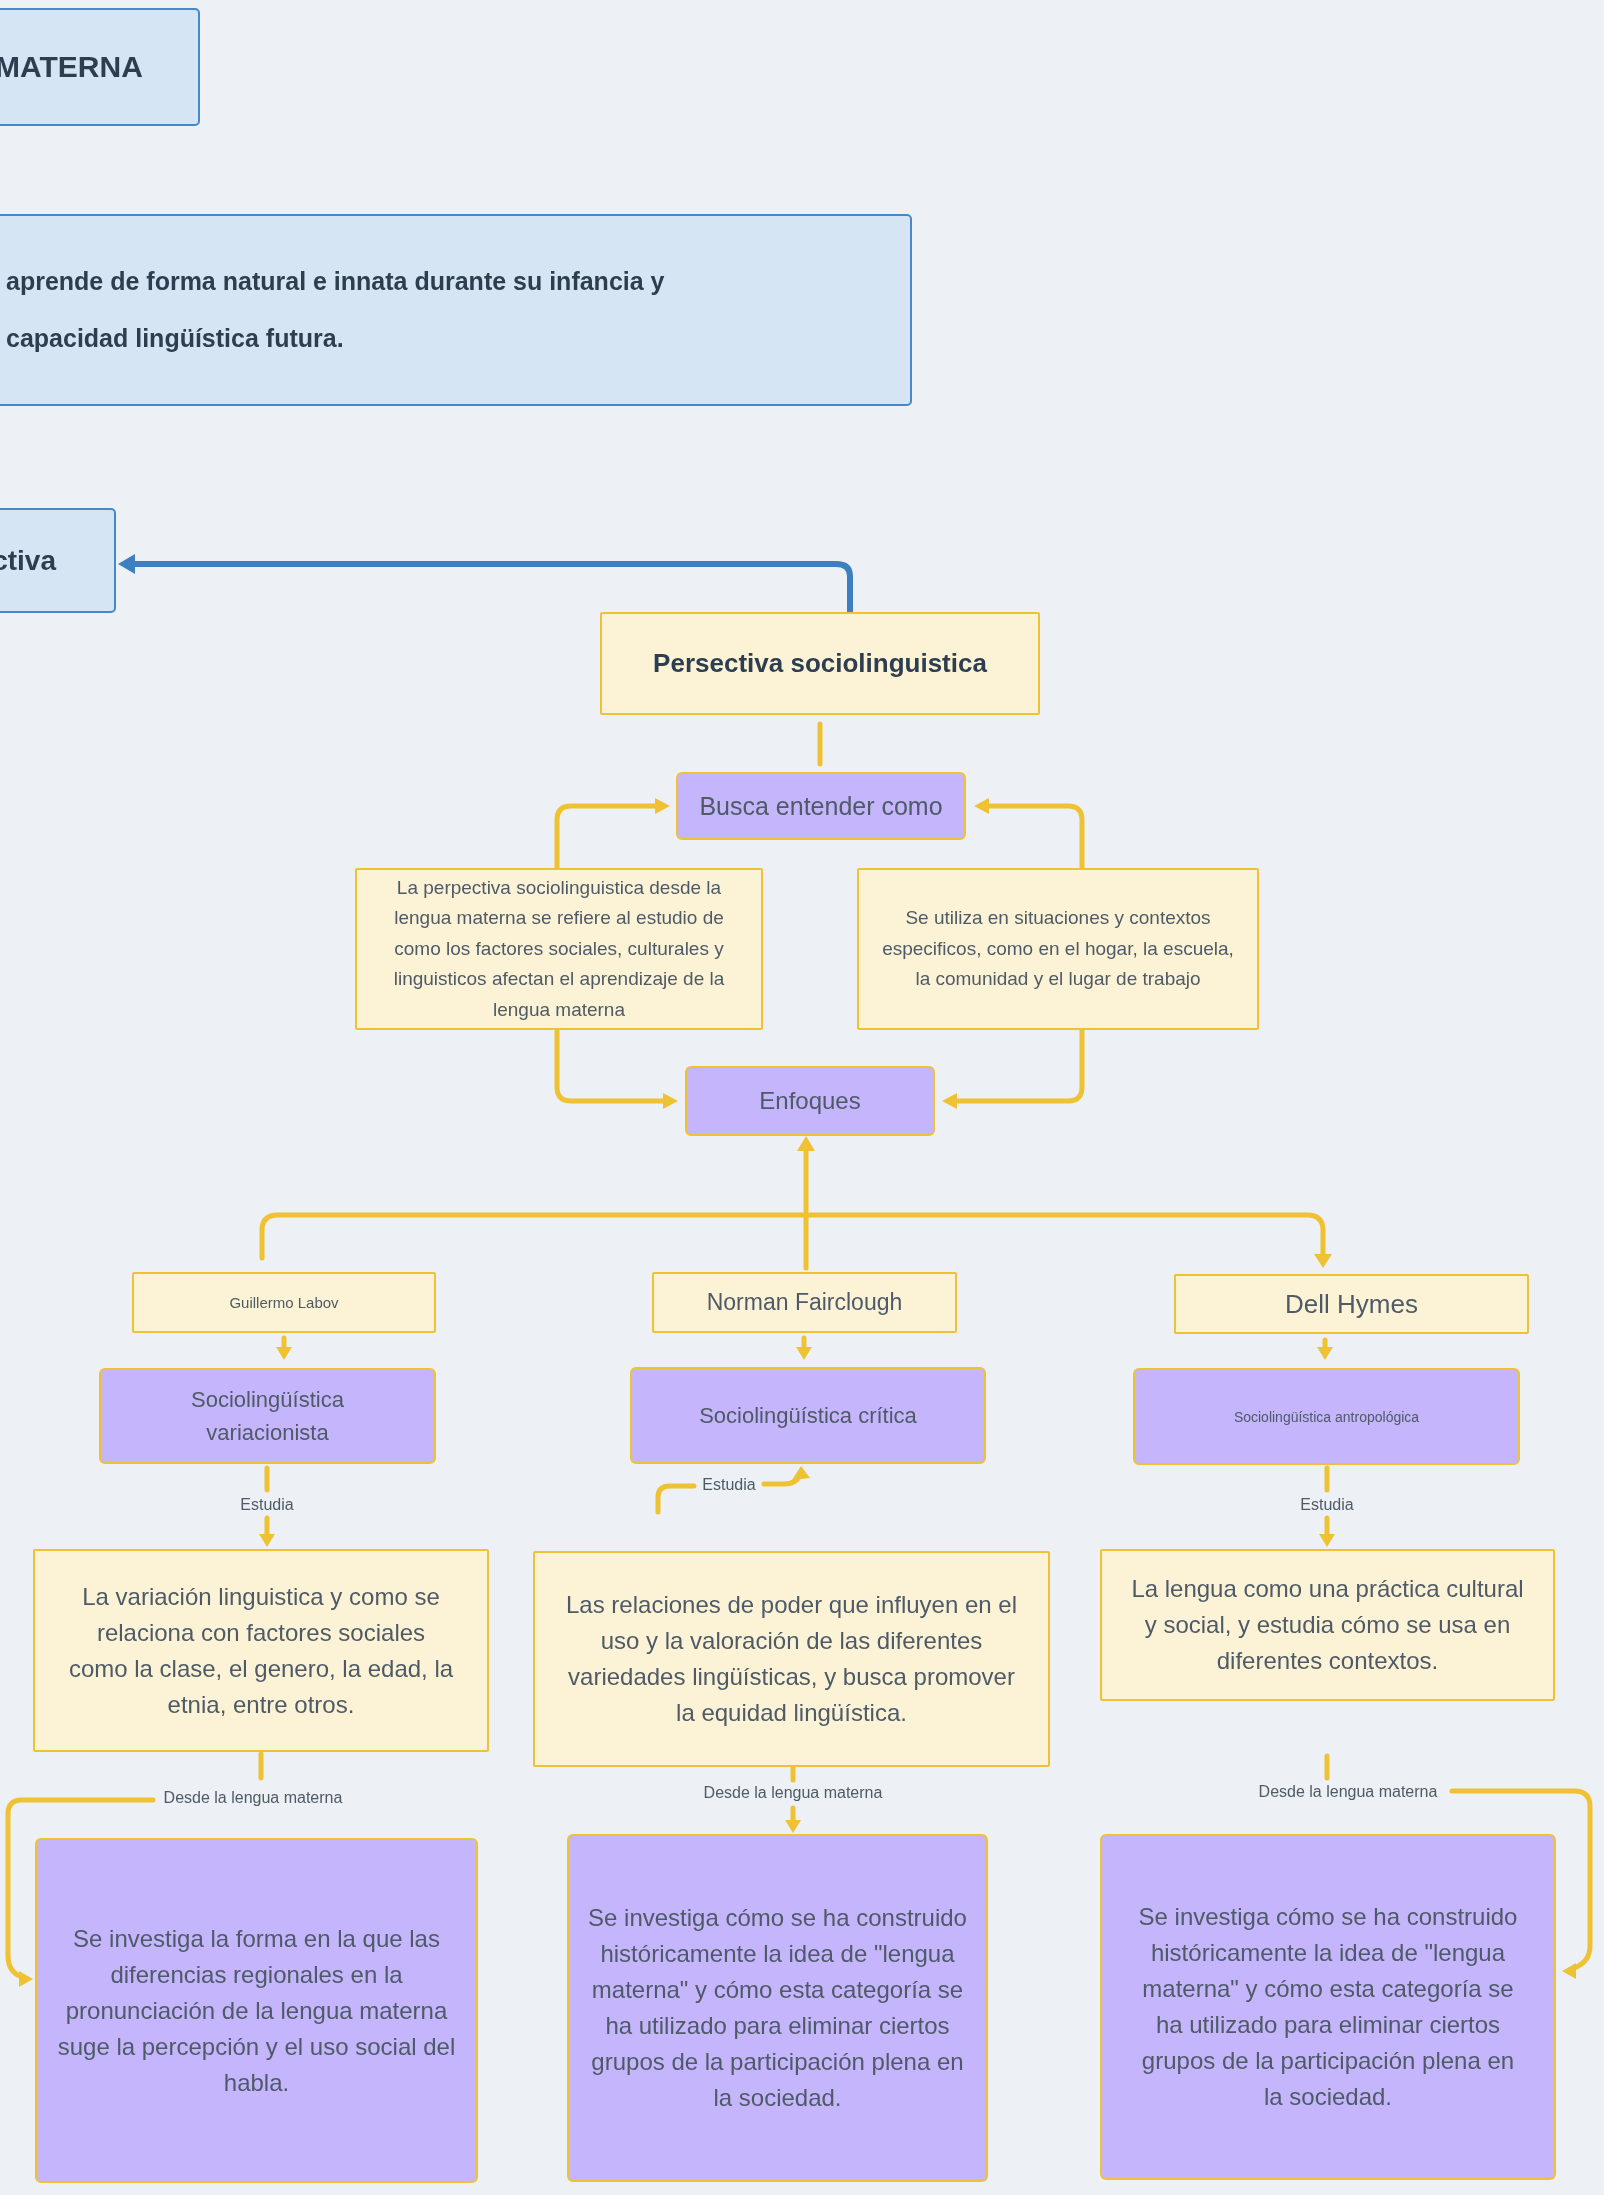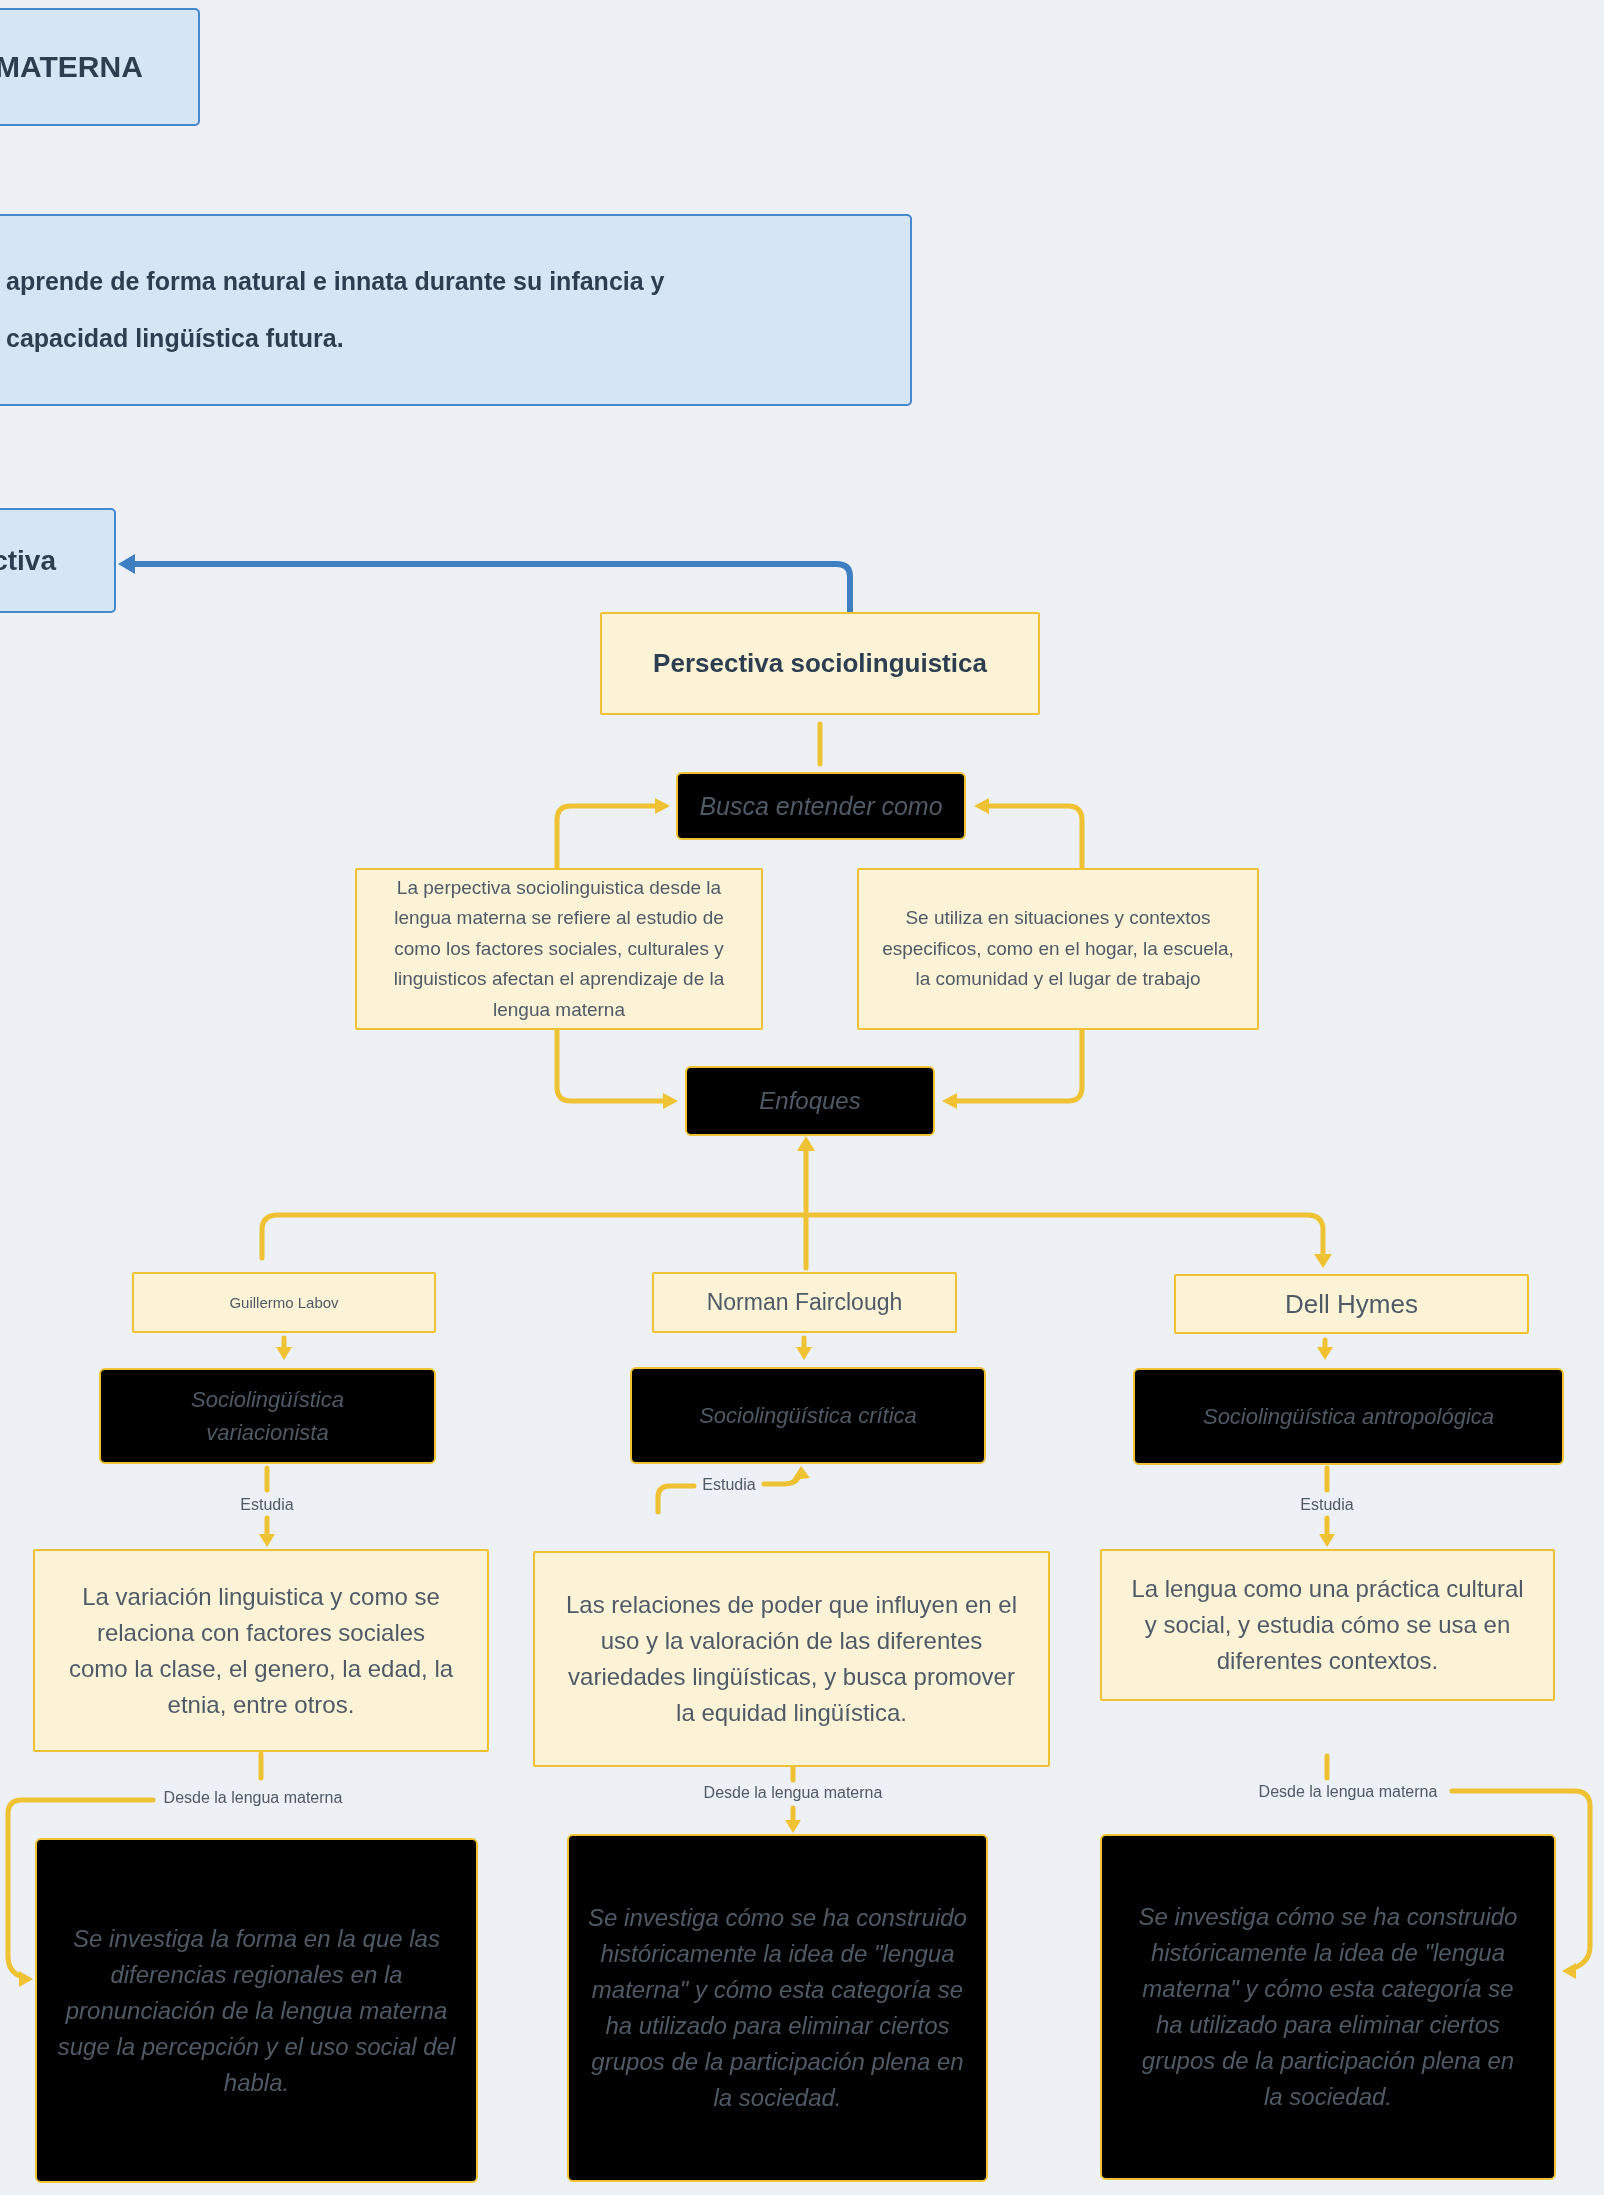--- a/index.html
+++ b/index.html
@@ -9,21 +9,21 @@
     font-family:"Liberation Sans","DejaVu Sans",sans-serif;
   }
   svg.connectors{position:absolute;left:0;top:0;z-index:1;}
   .box{
     position:absolute;box-sizing:border-box;z-index:2;
     display:flex;align-items:center;justify-content:center;
     text-align:center;white-space:pre-line;
   }
   .blue{background:#d5e5f4;border:2px solid #4489cc;border-radius:5px;}
   .yellowbox{background:#fcf3d7;border:2px solid #efc233;border-radius:2px;}
-  .lightbox{background:#000000;border:2px solid #efc233;border-radius:6px;font-style:italic;}
+  .lightbox{background:#c4b5fd;border:2px solid #efc233;border-radius:6px;}
   .heading{color:#2d3e50;font-weight:700;}
   .body{color:#4e5b67;font-weight:400;}
   .small-label{
     position:absolute;z-index:2;font-size:16px;color:#4e5b67;
     white-space:nowrap;transform:translateX(-50%);
   }
 
   #b-materna{left:-62px;top:8px;width:262px;height:118px;font-size:30px;}
   #b-intro{left:-150px;top:214px;width:1062px;height:192px;font-size:25px;
            line-height:2.3;justify-content:flex-start;text-align:left;padding-left:154px;}
@@ -32,21 +32,21 @@
   #b-persectiva{left:600px;top:612px;width:440px;height:103px;font-size:26px;}
   #b-busca{left:676px;top:772px;width:290px;height:68px;font-size:25px;}
   #b-par-left{left:355px;top:868px;width:408px;height:162px;font-size:19px;line-height:1.6;}
   #b-par-right{left:857px;top:868px;width:402px;height:162px;font-size:19px;line-height:1.6;}
   #b-enfoques{left:685px;top:1066px;width:250px;height:70px;font-size:24px;}
   #b-labov{left:132px;top:1272px;width:304px;height:61px;font-size:15px;}
   #b-fairclough{left:652px;top:1272px;width:305px;height:61px;font-size:23px;}
   #b-hymes{left:1174px;top:1274px;width:355px;height:60px;font-size:26px;}
   #b-variacionista{left:99px;top:1368px;width:337px;height:96px;font-size:22px;line-height:1.5;}
   #b-critica{left:630px;top:1367px;width:356px;height:97px;font-size:22px;}
-  #b-antropologica{left:1133px;top:1368px;width:431px;height:97px;font-size:22px;}
+  #b-antropologica{left:1133px;top:1368px;width:387px;height:97px;font-size:14px;}
   #b-desc-left{left:33px;top:1549px;width:456px;height:203px;font-size:24px;line-height:1.5;}
   #b-desc-mid{left:533px;top:1551px;width:517px;height:216px;font-size:24px;line-height:1.5;}
   #b-desc-right{left:1100px;top:1549px;width:455px;height:152px;font-size:24px;line-height:1.5;}
   #b-bottom-left{left:35px;top:1838px;width:443px;height:345px;font-size:24px;line-height:1.5;}
   #b-bottom-mid{left:567px;top:1834px;width:421px;height:348px;font-size:24px;line-height:1.5;}
   #b-bottom-right{left:1100px;top:1834px;width:456px;height:346px;font-size:24px;line-height:1.5;}
 
   #l-estudia-left{left:267px;top:1496px;}
   #l-estudia-mid{left:729px;top:1476px;}
   #l-estudia-right{left:1327px;top:1496px;}

